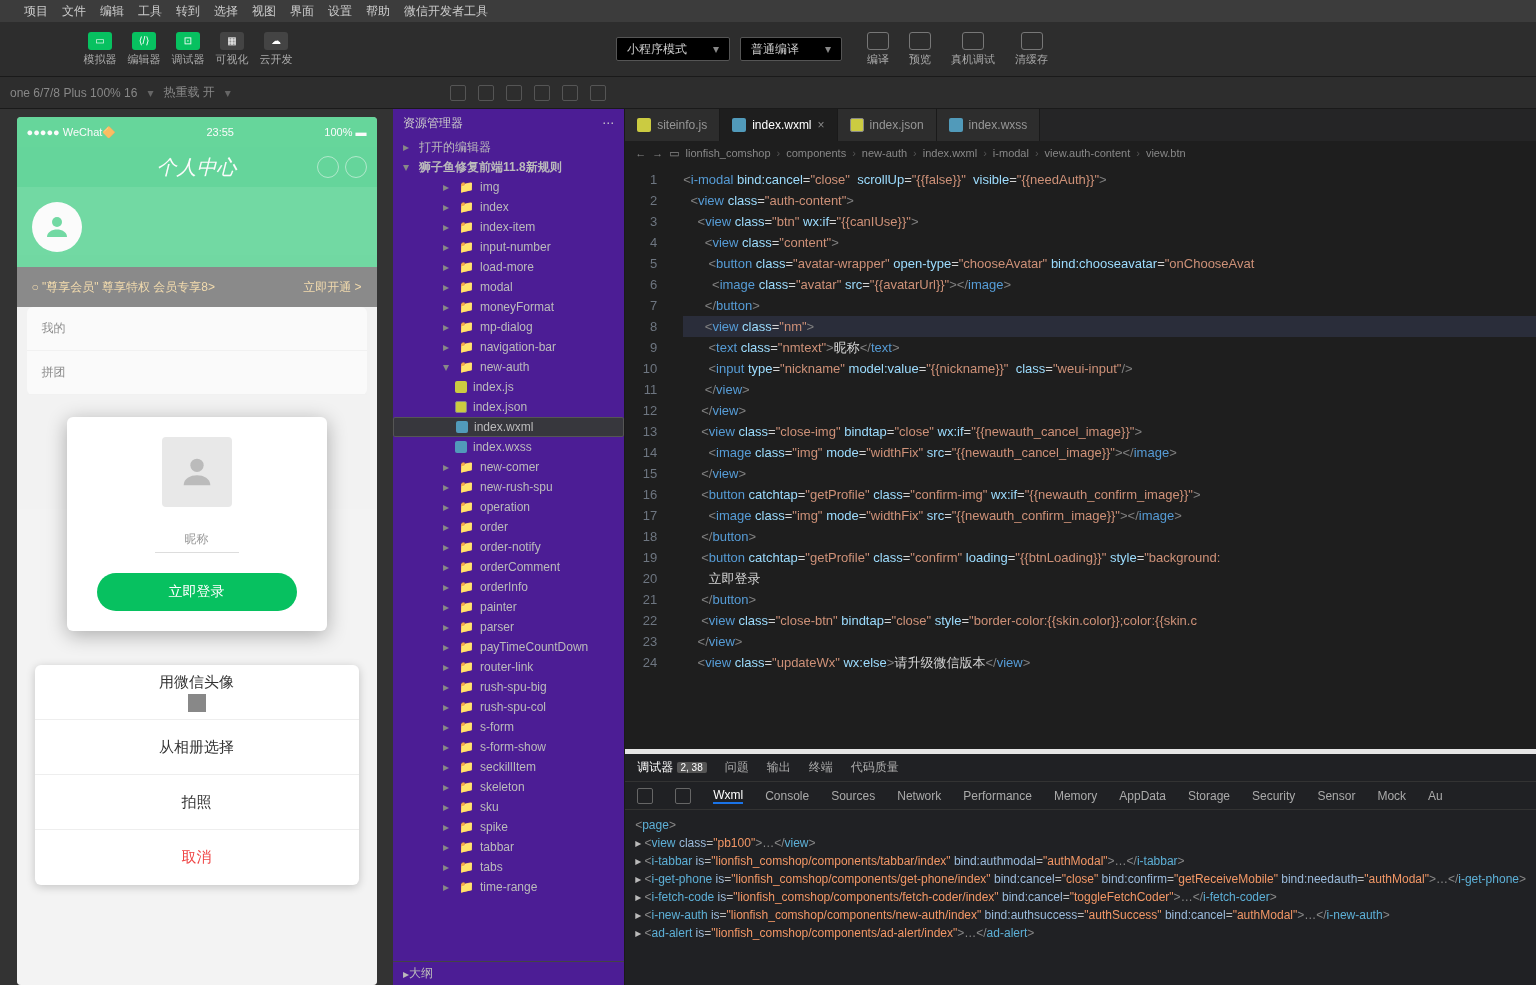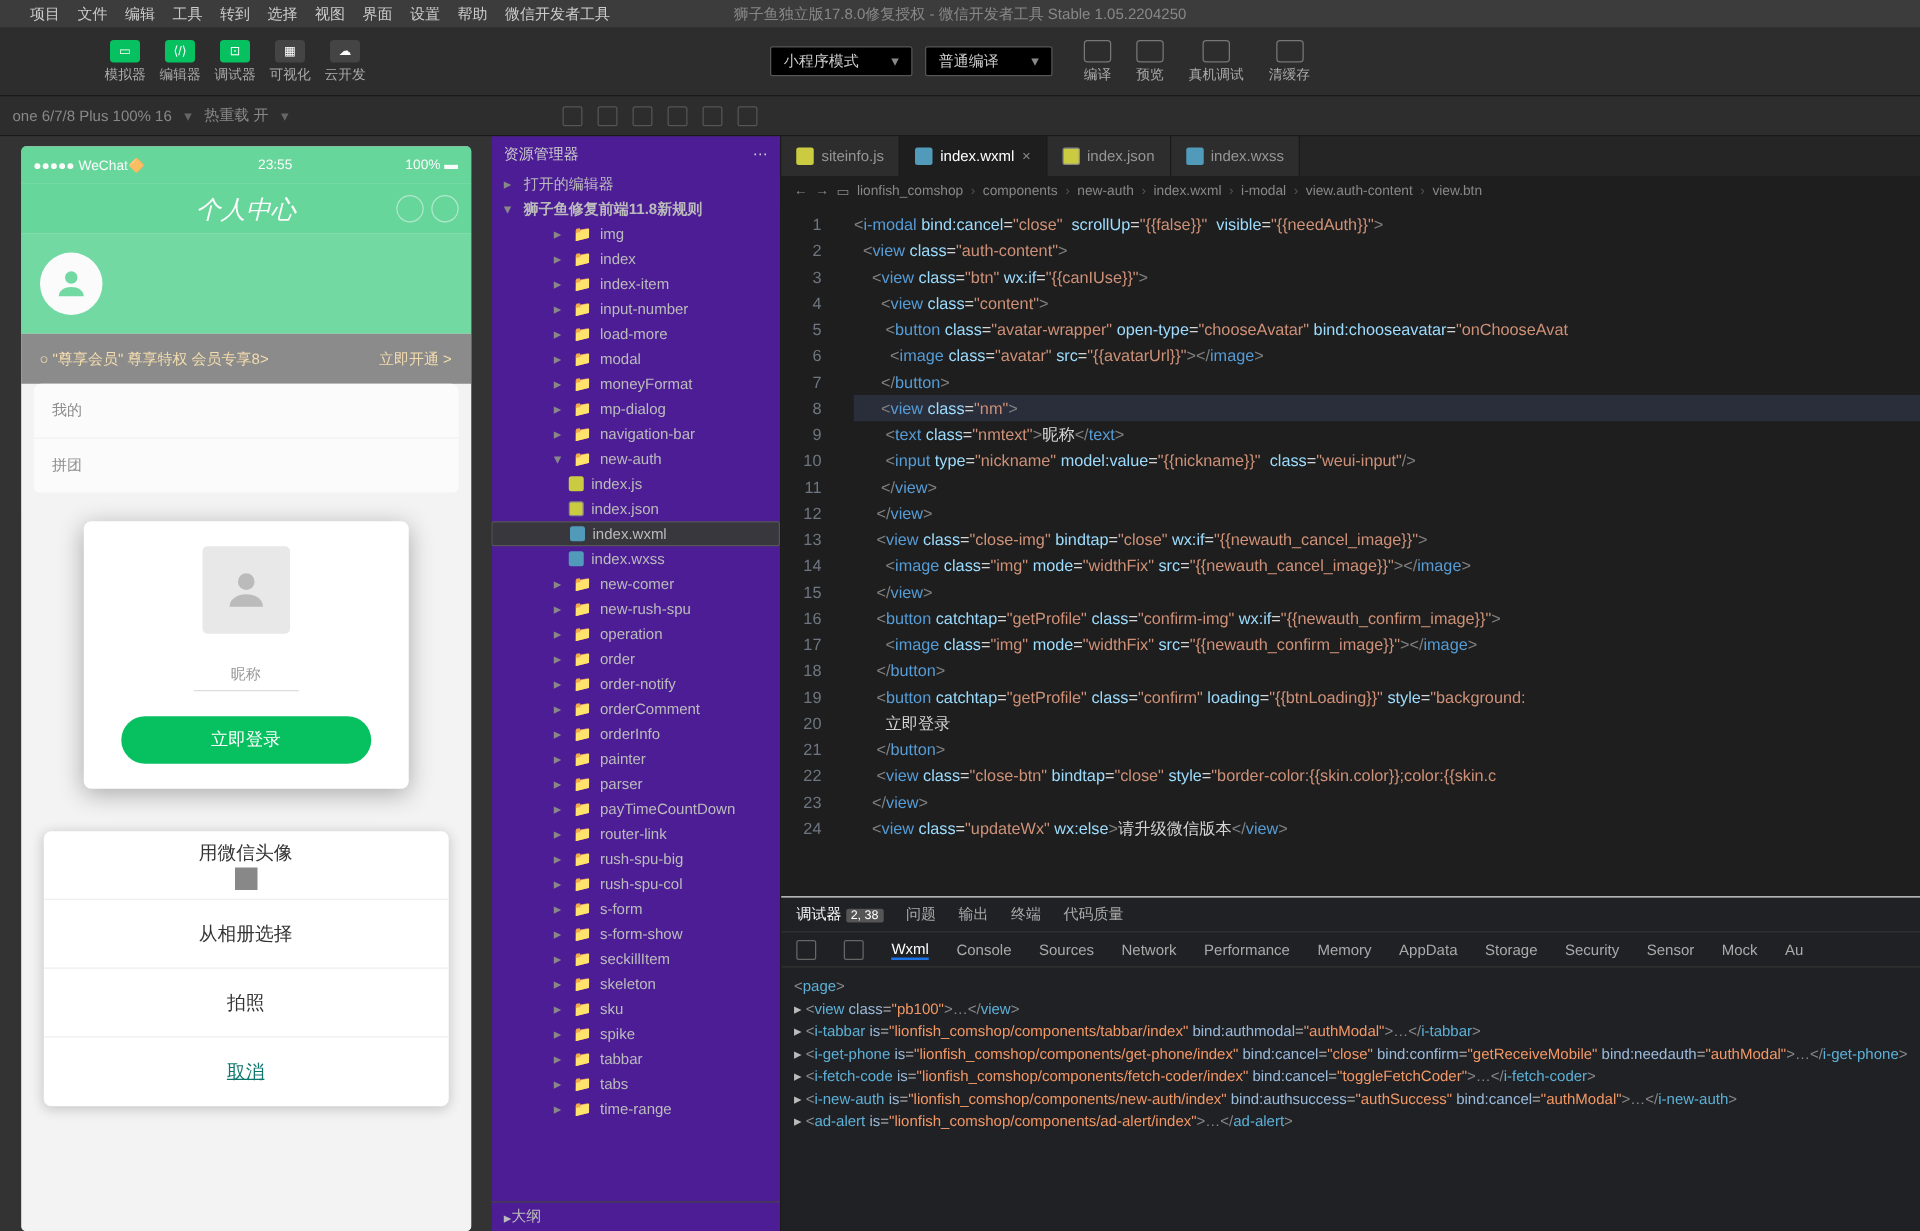--- a/index.html
+++ b/index.html
@@ -53,21 +53,21 @@
 
 
 .modal { position:absolute; top:300px; left:50%; transform:translateX(-50%); width:260px; background:#fff; border-radius:6px; padding:20px; display:flex; flex-direction:column; align-items:center; box-shadow:0 4px 20px rgba(0,0,0,.3); z-index:5; opacity:1;}
 .modal .av { width:70px; height:70px; background:#e8e8e8; border-radius:4px; display:flex; align-items:center; justify-content:center; }
 .modal .nm { margin:20px 0; color:#999; border-bottom:1px solid #ddd; padding:4px 30px; }
 .modal .login-btn { width:200px; height:38px; background:#07c160; color:#fff; border-radius:19px; display:flex; align-items:center; justify-content:center; font-size:14px; }
 
 
 .sheet { position:absolute; bottom:100px; left:18px; right:18px; background:#fff; border-radius:6px; overflow:hidden; z-index:10; box-shadow:0 2px 10px rgba(0,0,0,.2);}
 .sheet .opt { height:55px; display:flex; flex-direction:column; align-items:center; justify-content:center; border-bottom:1px solid #eee; color:#333; font-size:15px; }
-.sheet .cancel { height:55px; display:flex; align-items:center; justify-content:center; color:#0f766e; font-size:15px;text-decoration:underline; }
+.sheet .cancel { height:55px; display:flex; align-items:center; justify-content:center; color:#ef4444; font-size:15px; }
 
 
 .explorer { width:248px; background:#4c1d95; border-right:1px solid #1a1a1a; display:flex; flex-direction:column; }
 .exp-head { height:28px; display:flex; align-items:center; padding:0 10px; color:#ccc; justify-content:space-between;}
 .exp-tree { flex:1; overflow:auto; font-size:12px; }
 .tree-item { height:20px; display:flex; align-items:center; padding-left:10px; color:#bbb; cursor:pointer; gap:6px; }
 .tree-item.sel { background:#37373d; }
 .tree-item .chev { width:10px; color:#888; }
 .tree-item .fold { color:#c09553; }
 .tree-item .js { color:#cbcb41; width:14px; height:14px; background:#cbcb41; border-radius:2px; display:inline-flex; align-items:center; justify-content:center; font-size:9px; color:#333;}
@@ -90,21 +90,21 @@
 
 .code { flex:1; display:flex; font-family:Consolas,monospace; font-size:13px; line-height:21px; overflow:hidden; }
 .gutter { width:40px; text-align:right; color:#6e7681; padding:4px 8px 0 0; user-select:none; }
 .gutter .gl { height:21px; position:relative;}
 .codelines { flex:1; padding:4px 0 0 18px; white-space:pre; color:#d4d4d4; overflow:hidden;}
 .codelines .ln { height:21px; }
 .codelines .hl { background:#2a2d3a; }
 .t-tag{color:#569cd6;} .t-attr{color:#9cdcfe;} .t-str{color:#ce9178;} .t-brkt{color:#808080;}
 
 
-.devtools { height:268px; border-top:1px solid #e5e5e5; background:#202124; display:flex; flex-direction:column; }
+.devtools { height:236px; border-top:5px solid #e5e5e5; background:#202124; display:flex; flex-direction:column; }
 .dev-tabs1 { height:28px; display:flex; align-items:center; gap:18px; padding:0 12px; color:#aaa; border-bottom:1px solid #333;}
 .dev-tabs1 .t.active { color:#fff; }
 .dev-tabs1 .badge { background:#555; padding:0 4px; border-radius:2px; font-size:10px; }
 .dev-tabs2 { height:28px; display:flex; align-items:center; gap:22px; padding:0 12px; color:#aaa; border-bottom:1px solid #333;}
 .dev-tabs2 .t.active { color:#fff; border-bottom:2px solid #1a73e8; }
 .dev-tabs2 .ic { width:16px; height:16px; border:1px solid #666; border-radius:2px;}
 .dev-body { flex:1; padding:6px 10px; font-family:Consolas,monospace; font-size:12px; color:#bbb; line-height:18px; overflow:hidden;}
 .dev-body .dl { white-space:nowrap; }
 .d-tag{color:#5db0d7;} .d-attr{color:#9bbbdc;} .d-str{color:#f29766;} .d-brkt{color:#888;} .d-ell{color:#888;}
 </style>
@@ -116,21 +116,20 @@
   <span>文件</span>
   <span>编辑</span>
   <span>工具</span>
   <span>转到</span>
   <span>选择</span>
   <span>视图</span>
   <span>界面</span>
   <span>设置</span>
   <span>帮助</span>
   <span>微信开发者工具</span>
-  <span class="title">狮子鱼独立版17.8.0修复授权 - 微信开发者工具 Stable 1.05.2204250</span>
 </div>
 
 <div class="toolbar">
   <div class="tool-group">
     <div class="tool-btn">
         <span class="ic">▭</span>
         <span>模拟器</span>
       </div>
     <div class="tool-btn">
         <span class="ic">⟨/⟩</span>

